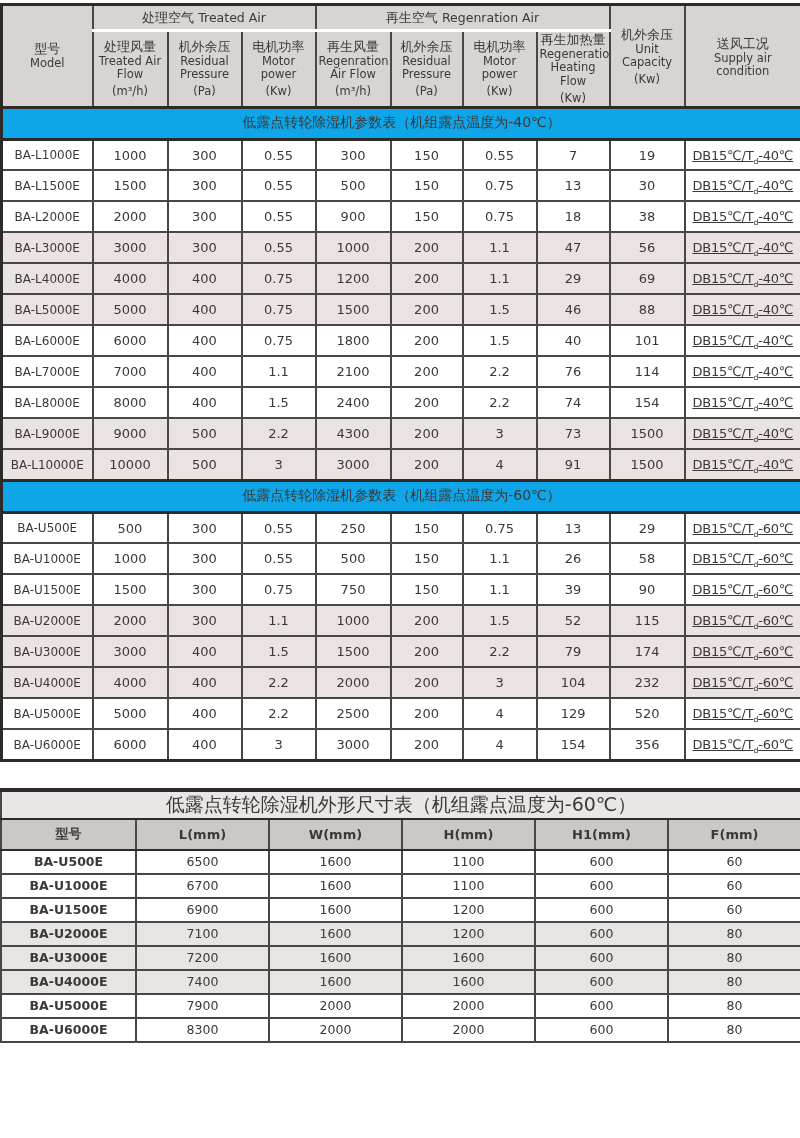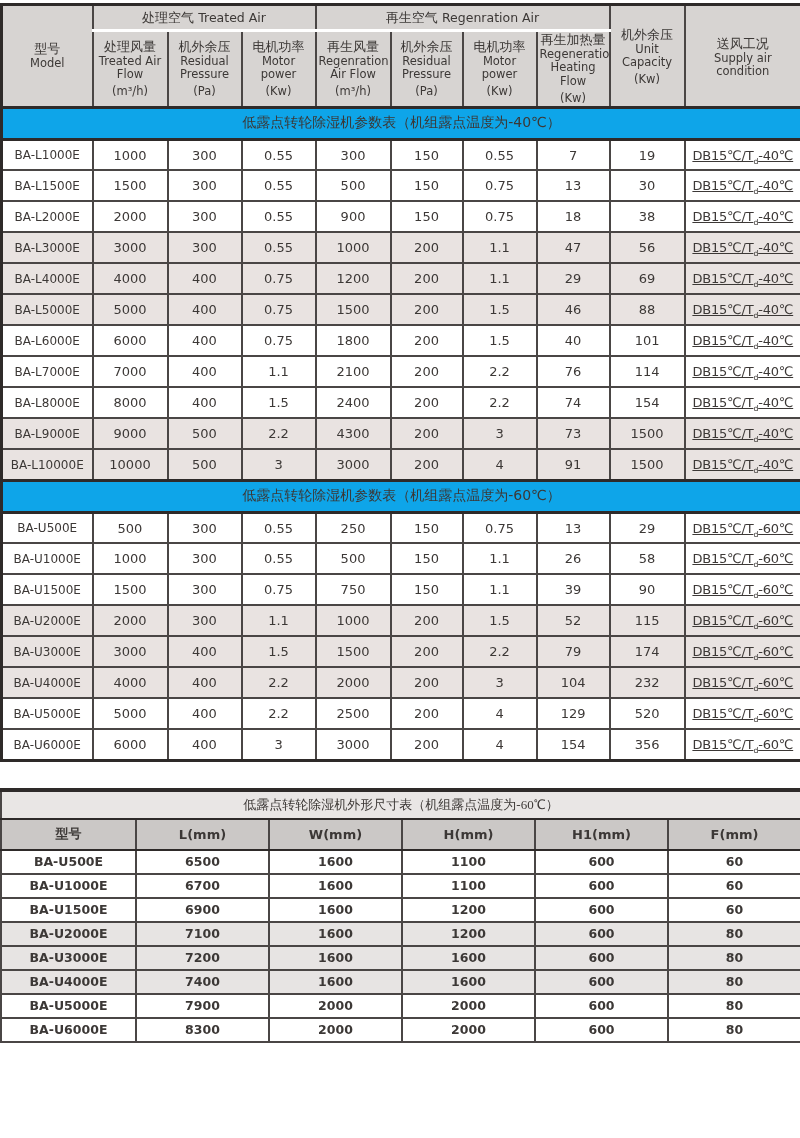--- a/index.html
+++ b/index.html
@@ -35,29 +35,28 @@
   .main td.supply{font-size:13px;letter-spacing:-0.2px;text-decoration:underline;}
   .main .title-row td{
     height:32px;background:#0ea5e9;font-size:14px;
     border-top:3px solid var(--border_thick);
     border-bottom:3px solid var(--border_thick);
   }
   sub{font-size:0.6em;line-height:0;}
   
   .dims{border:2px solid var(--border_thick);margin-top:26px;border-top-width:4px;}
   .dims .dim-title td{
-    height:29px;background:var(--dim_title_bg);font-size:13px;
+    height:29px;background:var(--dim_title_bg);font-size:19px;
     border-bottom:2px solid var(--border_thick);
-    font-family:Liberation Serif, serif;
   }
   .dims thead th.colh{
     height:31px;background:var(--dim_header_bg);font-size:13px;font-weight:bold;
     border-bottom:2px solid var(--border_thick);
   }
-  .dims tbody td{height:24px;font-size:12.5px;background:#fff;font-weight:bold;}
+  .dims tbody td{height:24px;font-size:12.5px;background:#fff;}
   .dims tbody tr.shaded td{background:var(--dim_shaded_bg);}
   .dims tbody td.model{font-weight:bold;}
 </style>
 </head>
 <body>
 
 <table class="main">
   <colgroup>
     <col style="width:91px">
       <col style="width:75px">

